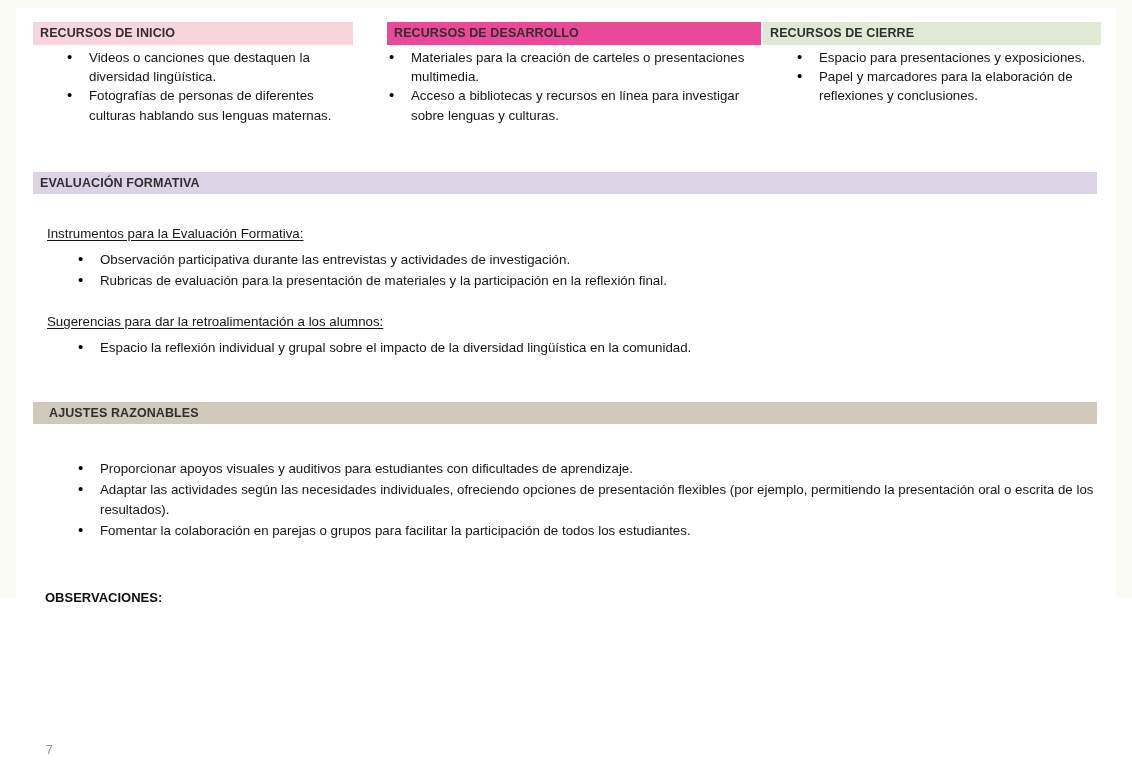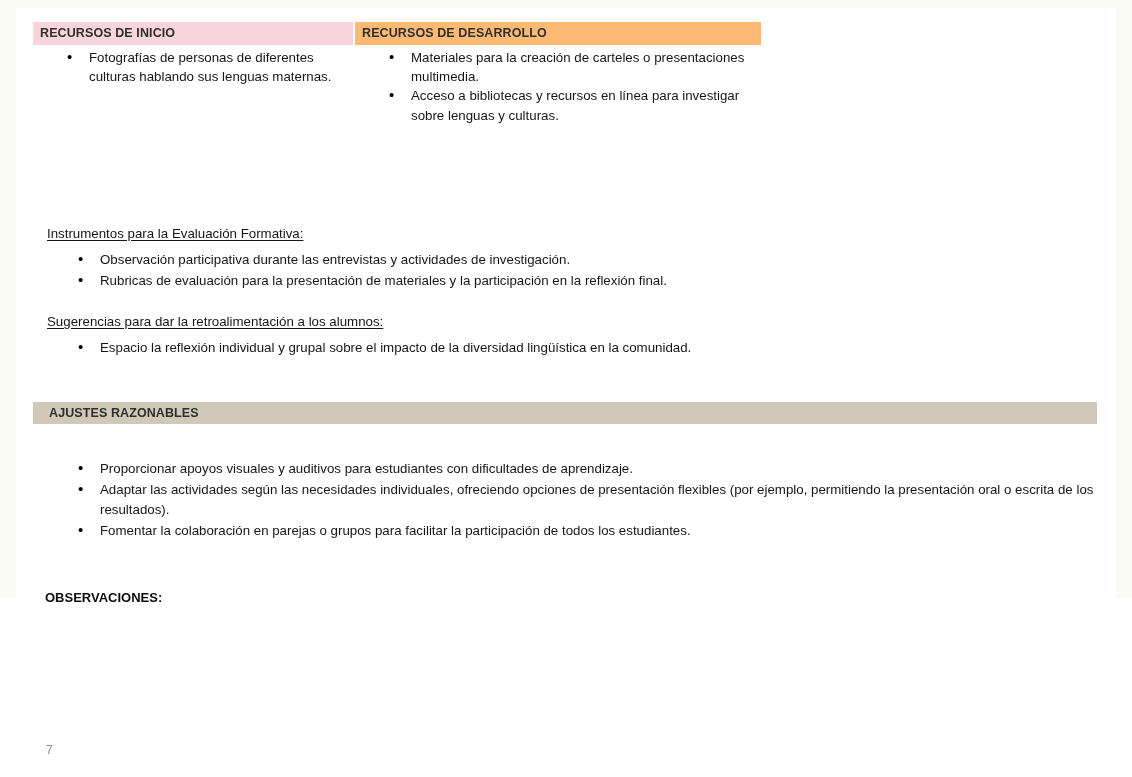--- a/index.html
+++ b/index.html
@@ -53,21 +53,21 @@
   .res-head {
     font-size: 12.5px;
     font-weight: bold;
     color: #2f2f2f;
     padding: 4px 0 4px 7px;
     letter-spacing: 0.1px;
     line-height: 15px;
     white-space: nowrap;
   }
   .res-col-inicio .res-head     { background: #f8d4dc; }
-  .res-col-desarrollo .res-head { background: #fdba74; }
+  .res-col-desarrollo .res-head { background: #ec4899; margin-left: 32px; }
   .res-col-cierre .res-head     { background: #dfe9d5; }
 
   ul.res-list {
     margin: 3px 0 0 0;
     padding: 0 4px 0 34px;
     list-style: none;
   }
   ul.res-list li {
     position: relative;
     font-size: 13.3px;
@@ -162,35 +162,44 @@
 <body>
 
 <div id="page-frame">
   <div id="page-sheet">
 
     <div id="resources-row">
 
       <div class="res-col res-col-inicio">
         <div class="res-head">RECURSOS DE INICIO</div>
         <ul class="res-list">
+          <li>Videos o canciones que destaquen la diversidad lingüística.</li>
           <li>Fotografías de personas de diferentes culturas hablando sus lenguas maternas.</li>
         </ul>
       </div>
 
       <div class="res-col res-col-desarrollo">
         <div class="res-head">RECURSOS DE DESARROLLO</div>
         <ul class="res-list">
           <li>Materiales para la creación de carteles o presentaciones multimedia.</li>
           <li>Acceso a bibliotecas y recursos en línea para investigar sobre lenguas y culturas.</li>
         </ul>
       </div>
 
+      <div class="res-col res-col-cierre">
+        <div class="res-head">RECURSOS DE CIERRE</div>
+        <ul class="res-list">
+          <li>Espacio para presentaciones y exposiciones.</li>
+          <li>Papel y marcadores para la elaboración de reflexiones y conclusiones.</li>
+        </ul>
+      </div>
 
     </div>
 
+    <div class="section-band" id="band-evaluacion">EVALUACIÓN FORMATIVA</div>
 
     <div class="sub-heading" id="eval-sub-1">Instrumentos para la Evaluación Formativa:</div>
 
     <ul class="body-list" id="eval-list-1">
       <li>Observación participativa durante las entrevistas y actividades de investigación.</li>
       <li>Rubricas de evaluación para la presentación de materiales y la participación en la reflexión final.</li>
     </ul>
 
     <div class="sub-heading" id="eval-sub-2">Sugerencias para dar la retroalimentación a los alumnos:</div>
 

